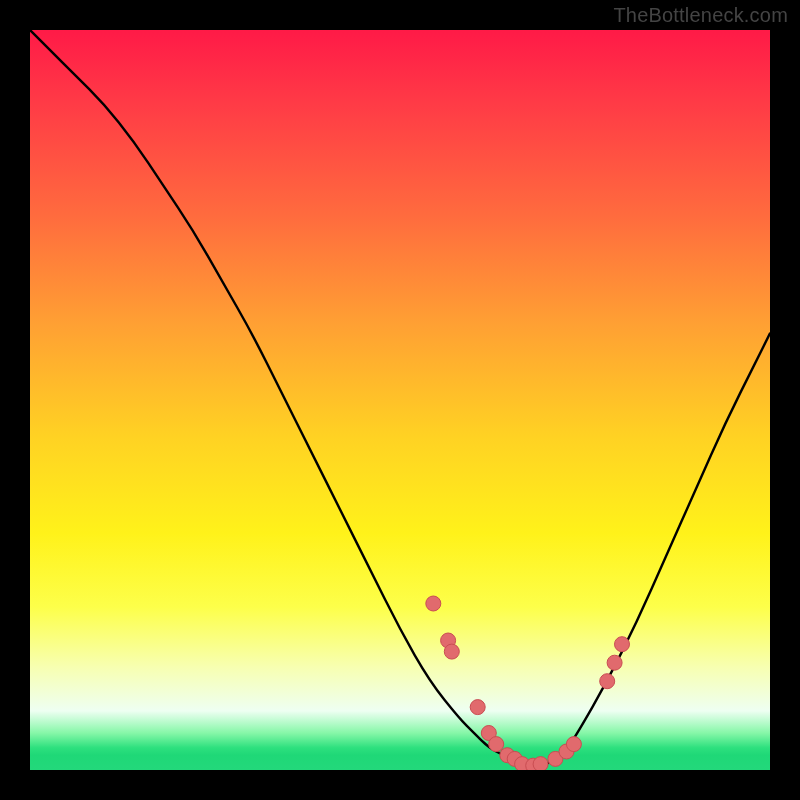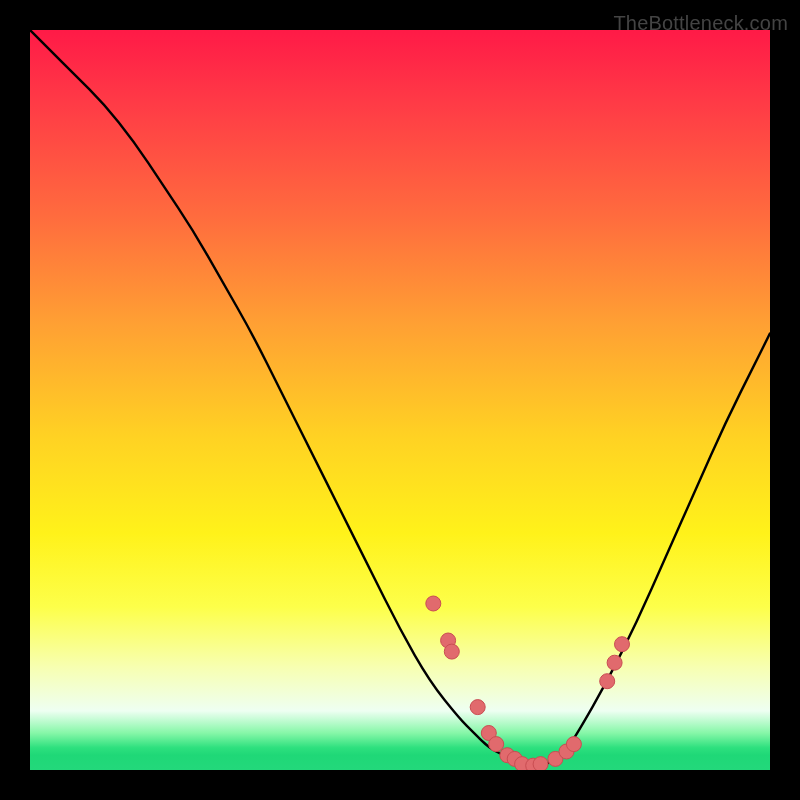--- a/index.html
+++ b/index.html
@@ -19,21 +19,20 @@
   }
   .watermark {
     position: absolute;
     top: 4px;
     right: 12px;
     color: #444;
     font-size: 20px;
     font-weight: 400;
     letter-spacing: 0.2px;
     z-index: 10;
-    margin-top: 8px;
   }
   .plot {
     position: absolute;
     left: 30px;
     top: 30px;
     width: 740px;
     height: 740px;
     overflow: hidden;
   }
   

